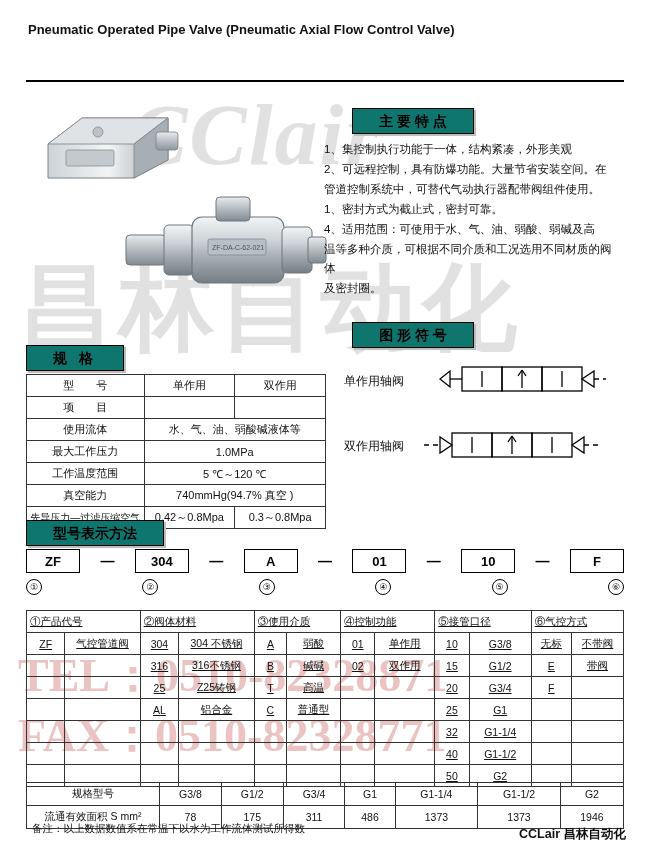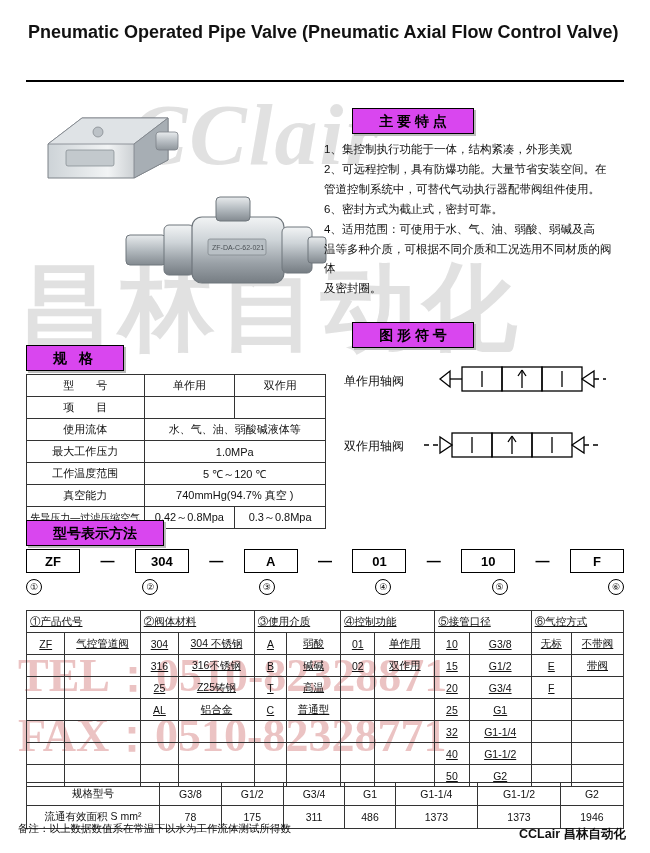--- a/index.html
+++ b/index.html
@@ -9,21 +9,21 @@
     font-family:"Liberation Sans", sans-serif;
     color:#000;
     position:relative;
     overflow:hidden;
   }
   .page{position:relative;width:650px;height:853px;}
 
   
   .hdr-en{
     position:absolute;left:28px;top:22px;
-    font-size:18px;font-weight:bold;letter-spacing:0px;color:#111;
+    font-size:13px;font-weight:bold;letter-spacing:0px;color:#111;
   }
   .hdr-cn{
     position:absolute;left:28px;top:44px;
     font-size:23px;font-weight:bold;letter-spacing:1px;color:#111;
   }
   .hdr-rule{
     position:absolute;left:26px;top:80px;width:598px;height:2px;background:#000;
   }
 
   
@@ -52,21 +52,21 @@
   
   .photo1{
     position:absolute;left:38px;top:104px;width:148px;height:88px;
   }
   .photo2{
     position:absolute;left:120px;top:195px;width:210px;height:110px;
   }
 
   
   .titlebox{
-    position:absolute;border:1.6px solid #000;background:#d946ef;
+    position:absolute;border:1.6px solid #000;background:#0f766e;
     font-weight:bold;text-align:center;
     box-shadow:2px 2px 0 #bdbdbd;
   }
 
   
   .feat-title{left:352px;top:108px;width:120px;height:24px;line-height:24px;font-size:14px;}
   .feat-body{
     position:absolute;left:324px;top:140px;width:288px;
     font-size:11.5px;line-height:1.65;color:#111;
   }
@@ -116,21 +116,21 @@
   
   #opt-table{left:26px;top:610px;width:598px;text-decoration:underline;}
   #opt-table td{height:17px;font-size:10.5px;}
   #opt-table td.hd{font-size:10.5px;text-align:left;padding-left:3px;}
 
   
   #flow-table{left:26px;top:782px;width:598px;}
   #flow-table td{height:18px;font-size:10.5px;margin-top:9px;}
 
   .note{
-    position:absolute;left:18px;top:822px;font-size:10.5px;color:#111;
+    position:absolute;left:32px;top:822px;font-size:10.5px;color:#111;
   }
   .footer-brand{
     position:absolute;right:24px;top:826px;font-size:12.5px;font-weight:bold;color:#111;
   }
 </style>
 </head>
 <body>
 
 <div class="page">
 
@@ -185,21 +185,21 @@
     <rect x="188" y="42" width="18" height="26" rx="3" fill="url(#h2)" stroke="#6f767c" stroke-width="1"></rect>
     <rect x="88" y="44" width="58" height="16" rx="2" fill="#b9c0c5" stroke="#7b8288" stroke-width="0.7"></rect>
     <text x="92" y="55" font-size="7" fill="#4a5055" font-family="Liberation Sans, sans-serif">ZF-DA-C-62-021</text>
   </svg>
 
   <div class="titlebox feat-title">主 要 特 点</div>
   <div class="feat-body">
     <p>1、集控制执行功能于一体，结构紧凑，外形美观</p>
     <p>2、可远程控制，具有防爆功能。大量节省安装空间。在</p>
     <p>管道控制系统中，可替代气动执行器配带阀组件使用。</p>
-    <p>6、密封方式为截止式，密封可靠。</p>
+    <p>1、密封方式为截止式，密封可靠。</p>
     <p>4、适用范围：可使用于水、气、油、弱酸、弱碱及高</p>
     <p>温等多种介质，可根据不同介质和工况选用不同材质的阀体</p>
     <p>及密封圈。</p>
   </div>
 
   <div class="titlebox sym-title">图 形 符 号</div>
   <div class="sym-lbl a">单作用轴阀</div>
   <div class="sym-lbl b">双作用轴阀</div>
 
   <svg style="position:absolute;left:438px;top:362px;width:190px;height:34px" viewBox="0 0 190 34">

